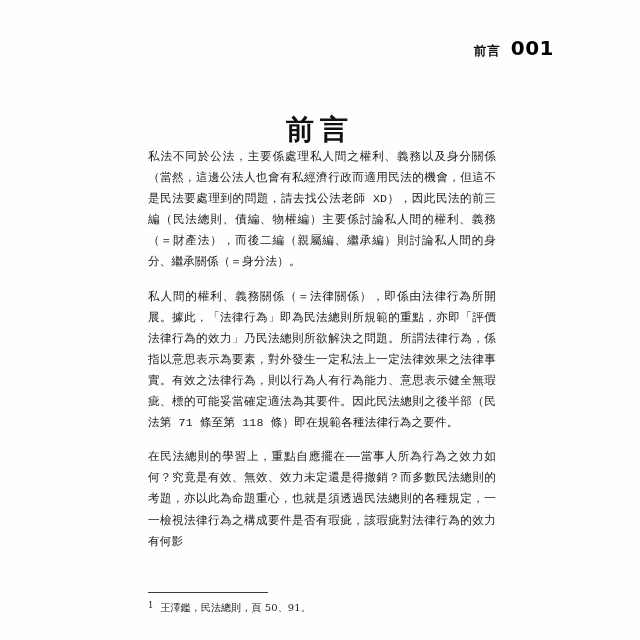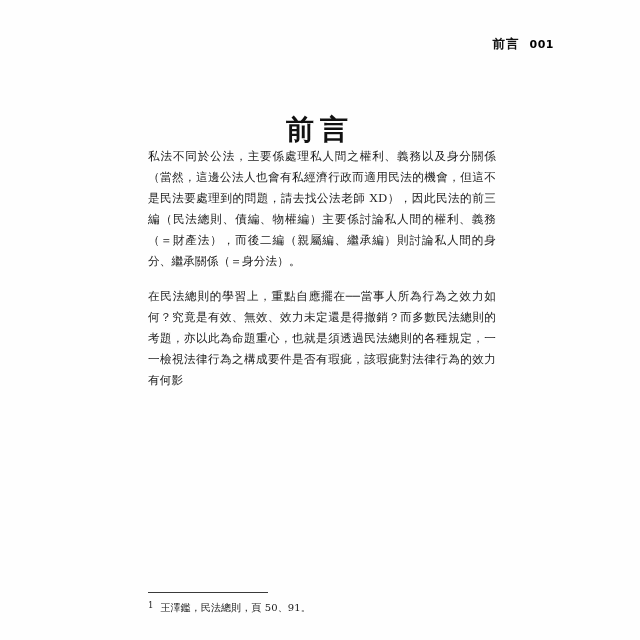--- a/index.html
+++ b/index.html
@@ -40,21 +40,21 @@
     gap: 10px;
     font-family: "DejaVu Sans", "Liberation Sans", sans-serif;
   }
   .running-head .rh-label {
     font-size: 12.5px;
     letter-spacing: 1px;
     color: #111;
     font-weight: 700;
   }
   .running-head .rh-page {
-    font-size: 11px;
+    font-size: 20px;
     font-weight: 700;
     letter-spacing: 0.5px;
     color: #000;
   }
   
   .chapter-title {
     position: absolute;
     top: 92px;
     left: 0;
     width: 640px;
@@ -74,20 +74,21 @@
   }
   p.para {
     margin: 0 0 13px 0;
     font-size: 11.6px;
     line-height: 1.82;
     text-align: justify;
     text-justify: inter-character;
     letter-spacing: 0.15px;
     color: #1c1c1c;
     text-indent: 0;
+    font-family: Liberation Mono, monospace;
   }
   p.para:last-child {
     margin-bottom: 0;
   }
   sup.fn-ref {
     font-size: 8px;
     vertical-align: super;
     line-height: 0;
     padding: 0 1px;
   }
@@ -130,20 +131,21 @@
 
     <div class="running-head">
       <span class="rh-label">前言</span>
       <span class="rh-page">001</span>
     </div>
 
     <h1 class="chapter-title">前言</h1>
 
     <div class="body-col">
       <p class="para">私法不同於公法，主要係處理私人間之權利、義務以及身分關係（當然，這邊公法人也會有私經濟行政而適用民法的機會，但這不是民法要處理到的問題，請去找公法老師 XD），因此民法的前三編（民法總則、債編、物權編）主要係討論私人間的權利、義務（＝財產法），而後二編（親屬編、繼承編）則討論私人間的身分、繼承關係（＝身分法）。</p>
+      <p class="para">私人間的權利、義務關係（＝法律關係），即係由法律行為所開展。據此，「法律行為」即為民法總則所規範的重點，亦即「評價法律行為的效力」乃民法總則所欲解決之問題。所謂法律行為，係指以意思表示為要素，對外發生一定私法上一定法律效果之法律事實。有效之法律行為，則以行為人有行為能力、意思表示健全無瑕疵、標的可能妥當確定適法為其要件。因此民法總則之後半部（民法第 71 條至第 118 條）即在規範各種法律行為之要件。</p>
       <p class="para">在民法總則的學習上，重點自應擺在──當事人所為行為之效力如何？究竟是有效、無效、效力未定還是得撤銷？而多數民法總則的考題，亦以此為命題重心，也就是須透過民法總則的各種規定，一一檢視法律行為之構成要件是否有瑕疵，該瑕疵對法律行為的效力有何影</p>
     </div>
 
     <div class="footnote-rule"></div>
 
     <div class="footnote">
       <span class="fn-num">1</span>
       <span class="fn-text">王澤鑑，民法總則，頁 50、91。</span>
     </div>
 

